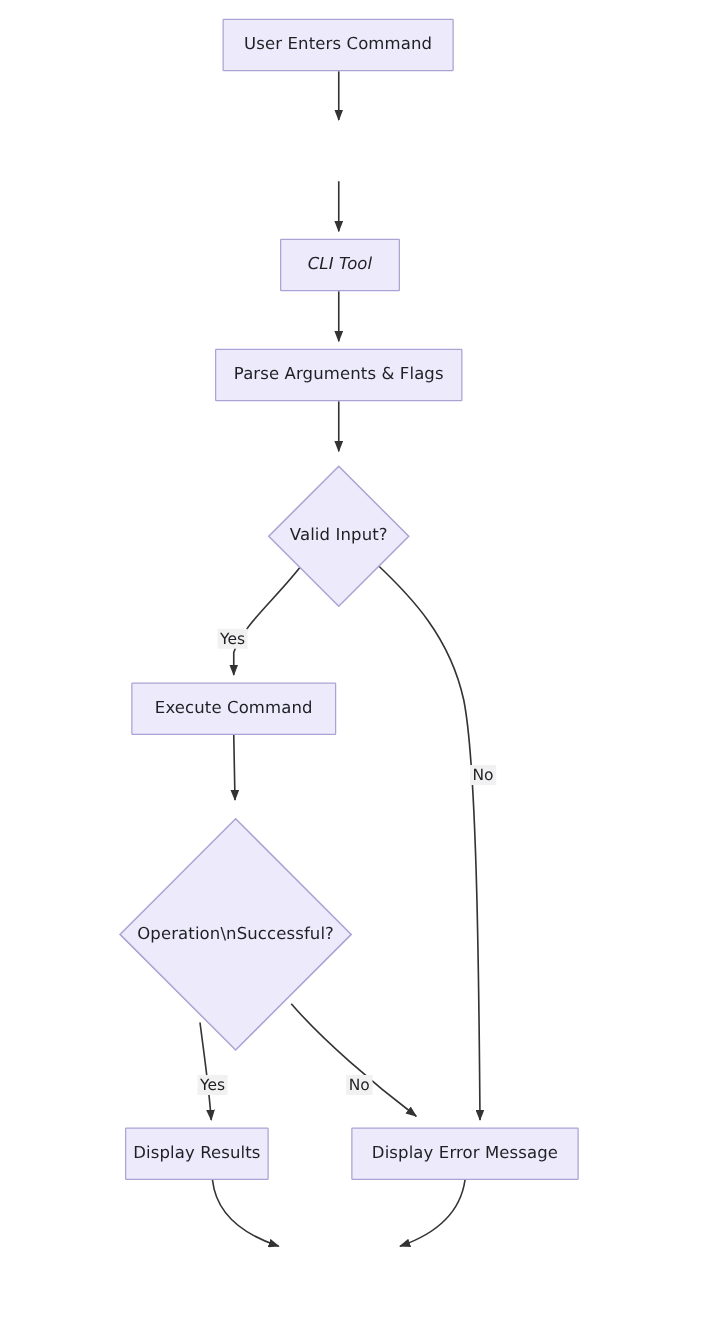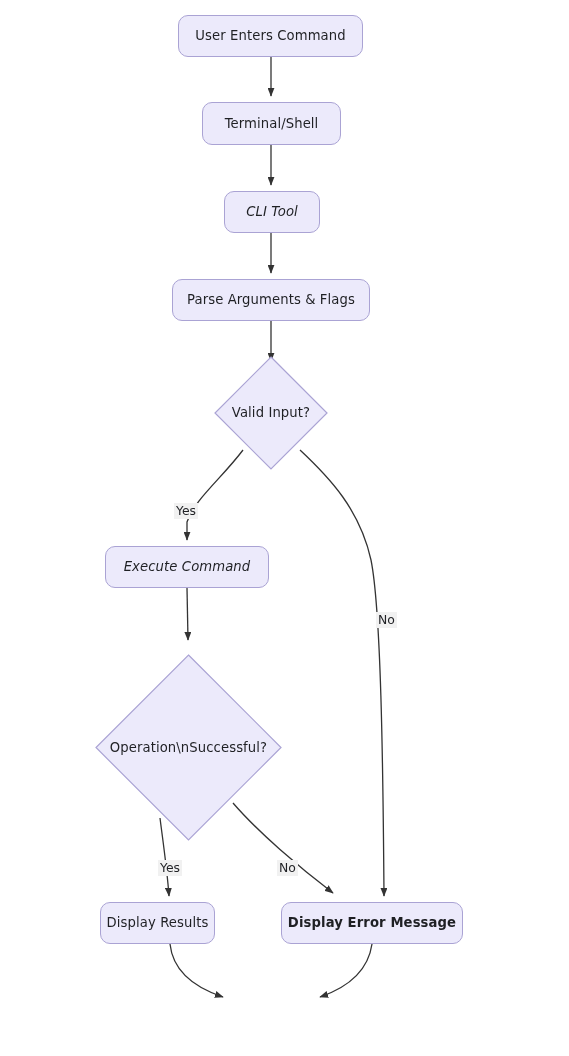--- a/index.html
+++ b/index.html
@@ -37,21 +37,21 @@
     background: #ECEAFB;
     border: 1px solid #AAA3D4;
     color: #1f2024;
     font-size: 13.2px;
     letter-spacing: 0.1px;
     line-height: 1.2;
     text-align: center;
     white-space: nowrap;
   }
   .node.process {
-    border-radius: 10px;
+    border-radius: 1px;
   }
   .node.decision {
     background: transparent;
     border: none;
   }
   .diamond-shape {
     position: absolute;
     left: 0;
     top: 0;
     width: 100%;
@@ -97,55 +97,52 @@
       <path d="M 233,803 C 258,832 300,868 333,893"></path>
       <path d="M 170,944 C 173,972 196,988 223,997"></path>
       <path d="M 372,944 C 368,972 346,988 320,997"></path>
     </g>
   </svg>
 
   <div class="node process" style="left:178px; top:15px; width:185px; height:42px;">
     <span>User Enters Command</span>
   </div>
 
-  <div class="node process" style="left:202px; top:102px; width:139px; height:43px;">
-    <span>Terminal/Shell</span>
-  </div>
 
   <div class="node process" style="left:224px; top:191px; width:96px; height:42px;font-style:italic;">
     <span>CLI Tool</span>
   </div>
 
   <div class="node process" style="left:172px; top:279px; width:198px; height:42px;">
     <span>Parse Arguments &amp; Flags</span>
   </div>
 
-  <div class="node decision" style="left:214px; top:356px; width:114px; height:114px;justify-content:center;">
+  <div class="node decision" style="left:214px; top:372px; width:114px; height:114px;justify-content:center;">
     <svg class="diamond-shape" viewBox="0 0 114 114" preserveAspectRatio="none">
       <polygon points="57,1 113,57 57,113 1,57" fill="#ECEAFB" stroke="#AAA3D4" stroke-width="1.2"></polygon>
     </svg>
     <span class="diamond-label">Valid Input?</span>
   </div>
 
-  <div class="node process" style="left:105px; top:546px; width:164px; height:42px;font-style:italic;">
+  <div class="node process" style="left:105px; top:546px; width:164px; height:42px;">
     <span>Execute Command</span>
   </div>
 
   <div class="node decision" style="left:95px; top:654px; width:187px; height:187px;align-items:center;">
     <svg class="diamond-shape" viewBox="0 0 187 187" preserveAspectRatio="none">
       <polygon points="93.5,1 186,93.5 93.5,186 1,93.5" fill="#ECEAFB" stroke="#AAA3D4" stroke-width="1.2"></polygon>
     </svg>
     <span class="diamond-label">Operation\nSuccessful?</span>
   </div>
 
   <div class="node process" style="left:100px; top:902px; width:115px; height:42px;">
     <span>Display Results</span>
   </div>
 
-  <div class="node process" style="left:281px; top:902px; width:182px; height:42px;font-weight:bold;">
+  <div class="node process" style="left:281px; top:902px; width:182px; height:42px;">
     <span>Display Error Message</span>
   </div>
 
 
   <span class="edge-label" style="left:174px; top:503px;">Yes</span>
 
   <span class="edge-label" style="left:376px; top:612px;">No</span>
 
   <span class="edge-label" style="left:158px; top:860px;">Yes</span>
 

